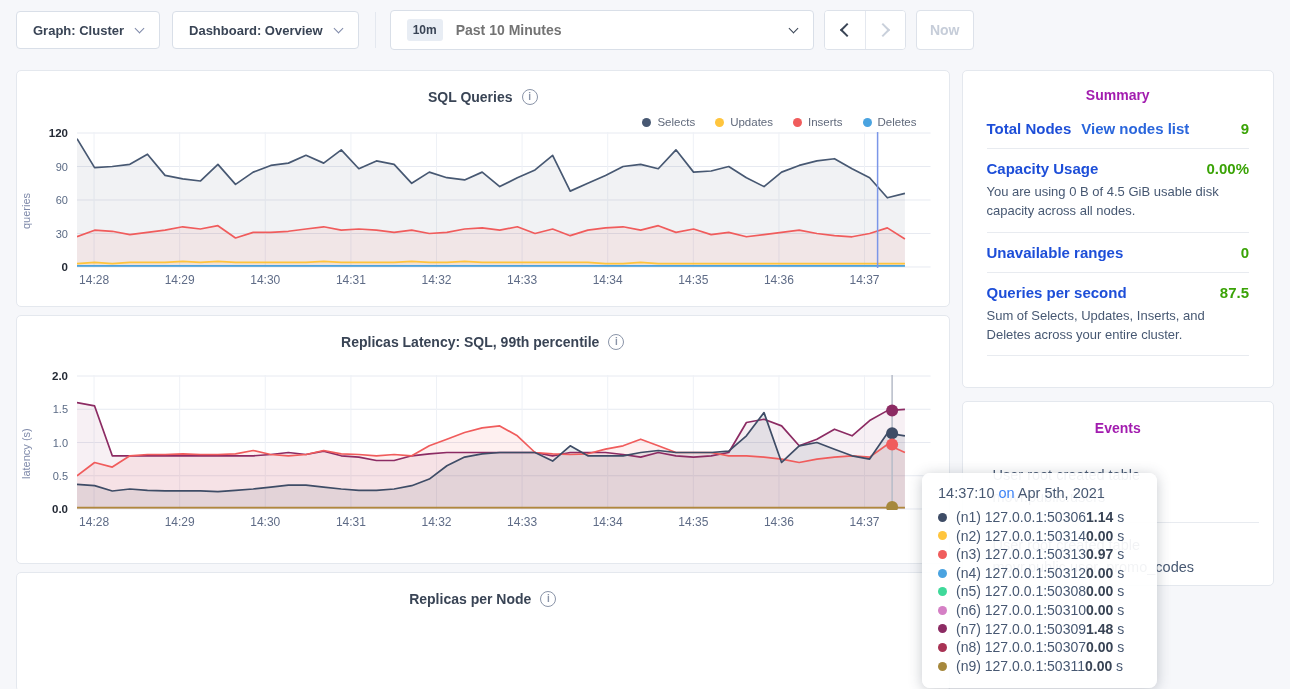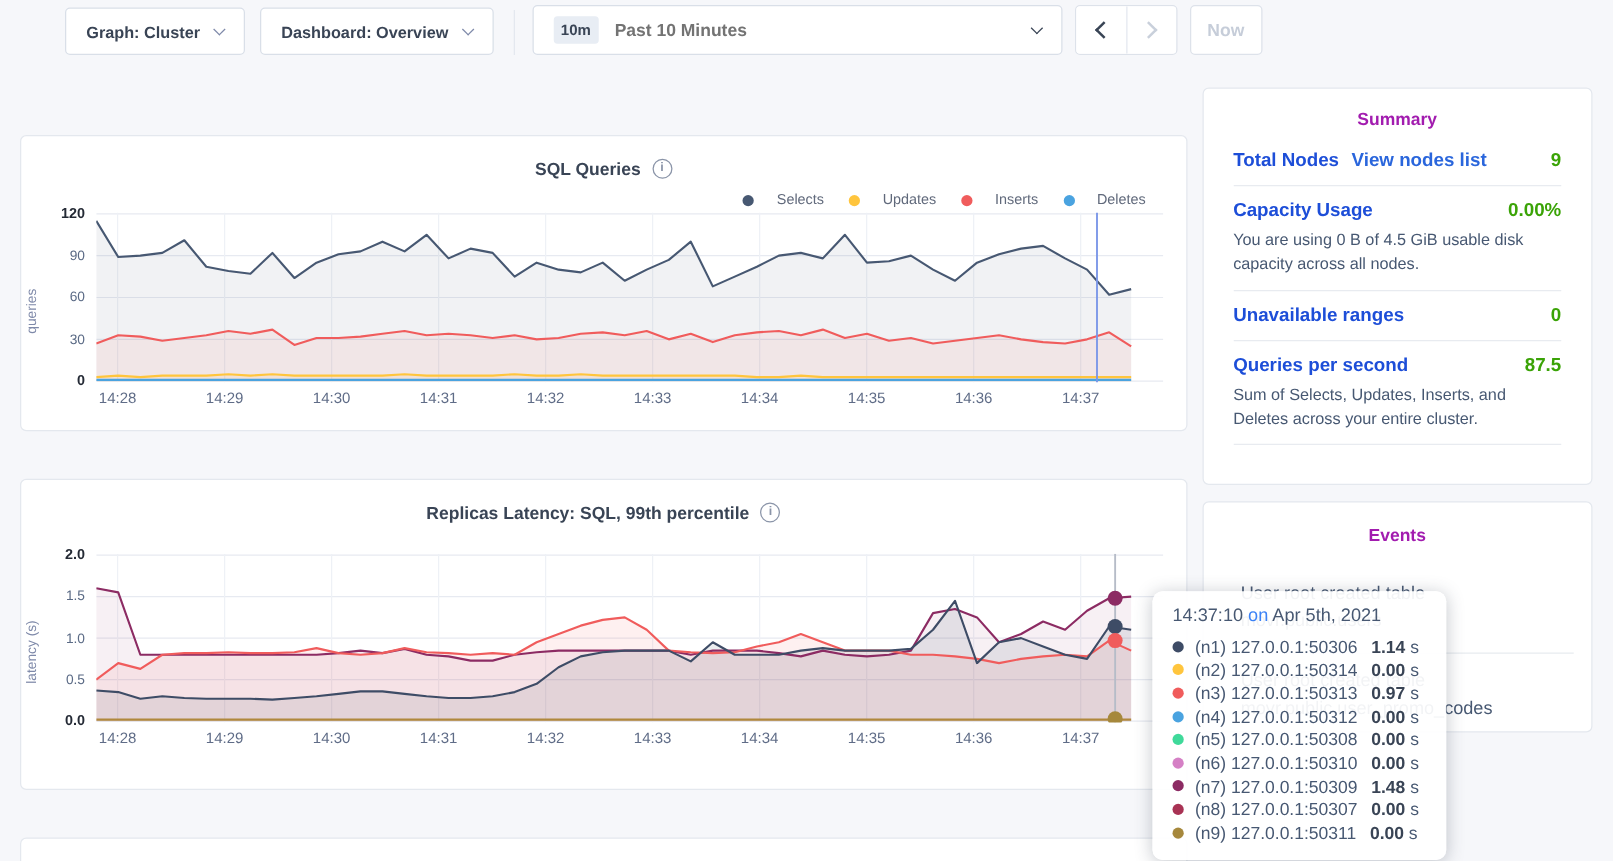--- a/index.html
+++ b/index.html
@@ -6,21 +6,21 @@
   body {
     margin: 0; width: 1290px; height: 689px; overflow: hidden;
     background: #f6f7fa; color: #242a35;
     font-family: "Liberation Sans", sans-serif;
     position: relative;
   }
   .page { padding: 16px 16px 0 16px; }
   .page-title { font-size: 21px; font-weight: 600; margin: 0 0 23px 0; color: #242a35; }
 
   
-  .controls { display: flex; align-items: flex-end; height: 28px; margin-left: 36px; }
+  .controls { display: flex; align-items: center; height: 28px; }
   .dd-btn {
     height: 38px; padding: 0 16px; background: #fff; border: 1px solid #d9dfe8;
     border-radius: 4px; font-weight: bold; font-size: 13px; color: #394455;
     display: flex; align-items: center; gap: 12px; cursor: pointer; margin-right: 12px;
   }
   .chev { width: 7px; height: 7px; border: solid #7e89a9; border-width: 0 1.6px 1.6px 0;
           transform: rotate(45deg); margin-top: -4px; }
   .chev.dark { border-color: #394455; }
   .v-div { width: 1px; height: 36px; background: #e4e8ef; margin: 0 14px 0 4px; }
   .timepicker {
@@ -42,31 +42,31 @@
              border: 1px solid #dde2ea; border-radius: 4px; color: #c6cdd9;
              font-weight: bold; font-size: 14px; cursor: default; }
 
   
   .content { display: flex; gap: 12px; margin-top: 26px; align-items: flex-start; }
   .col-left { width: 944px; }
   .col-right { width: 316px; }
   .panel { background: #fff; border: 1px solid #e4e8ee; border-radius: 5px; }
 
   
-  .chart-panel { position: relative; margin-bottom: 8px; margin-top: 38px; }
+  .chart-panel { position: relative; margin-bottom: 8px; }
   #panel-sql { height: 237px; }
   #panel-latency { height: 249px; }
   #panel-replicas { height: 120px; }
   .chart-title { display: flex; justify-content: center; align-items: center; gap: 9px;
                  padding-top: 18px; font-weight: bold; font-size: 14px; color: #394455; }
   .info-icon { width: 16px; height: 16px; border: 1.4px solid #8a94a8; border-radius: 50%;
                color: #8a94a8; font-size: 10px; line-height: 13px; text-align: center;
                font-style: normal; cursor: pointer; }
   .legend { position: absolute; top: 45px; right: 32px; display: flex; gap: 20px; }
-  .legend-item { display: flex; align-items: center; gap: 18px; font-size: 11.5px;
+  .legend-item { display: flex; align-items: center; gap: 6px; font-size: 11.5px;
                  color: #60697b; cursor: pointer; text-align: center; }
   .ldot { width: 9px; height: 9px; border-radius: 50%; }
   .chart-area { display: flex; padding-right: 18px; }
   #panel-sql .chart-area { margin-top: 27px; }
   #panel-latency .chart-area { margin-top: 25px; }
   .ylab { width: 18px; display: flex; align-items: center; justify-content: center;
           font-size: 11px; color: #7e89a9; writing-mode: vertical-rl; transform: rotate(180deg); }
   .yticks { position: relative; width: 42px; }
   .ytick { position: absolute; right: 9px; font-size: 11px; color: #5a6a85;
            transform: translateY(-50%); }
@@ -96,21 +96,21 @@
 
   
   .tooltip { position: absolute; left: 922px; top: 473px; width: 235px; z-index: 20;
              background: rgba(255,255,255,0.93); border-radius: 8px; padding: 12px 14px 13px 16px;
              box-shadow: 0 2px 14px rgba(50,60,80,0.28); }
   .tt-header { font-size: 14.5px; color: #475872; margin-bottom: 7px; }
   .tt-on { color: #3b82f6; }
   .tt-row { display: flex; align-items: center; font-size: 14px; color: #475872;
             line-height: 18.6px; }
   .tt-dot { width: 9px; height: 9px; border-radius: 50%; margin-right: 9px; flex: none; }
-  .tt-val { font-weight: bold; color: #394455; margin-left: 11px; }
+  .tt-val { font-weight: bold; color: #394455; }
   .tt-unit { font-weight: normal; color: #475872; }
 </style>
 </head>
 <body>
 
 <div class="page">
 
   <div class="controls">
     <button class="dd-btn">
       <span>Graph: Cluster</span>

